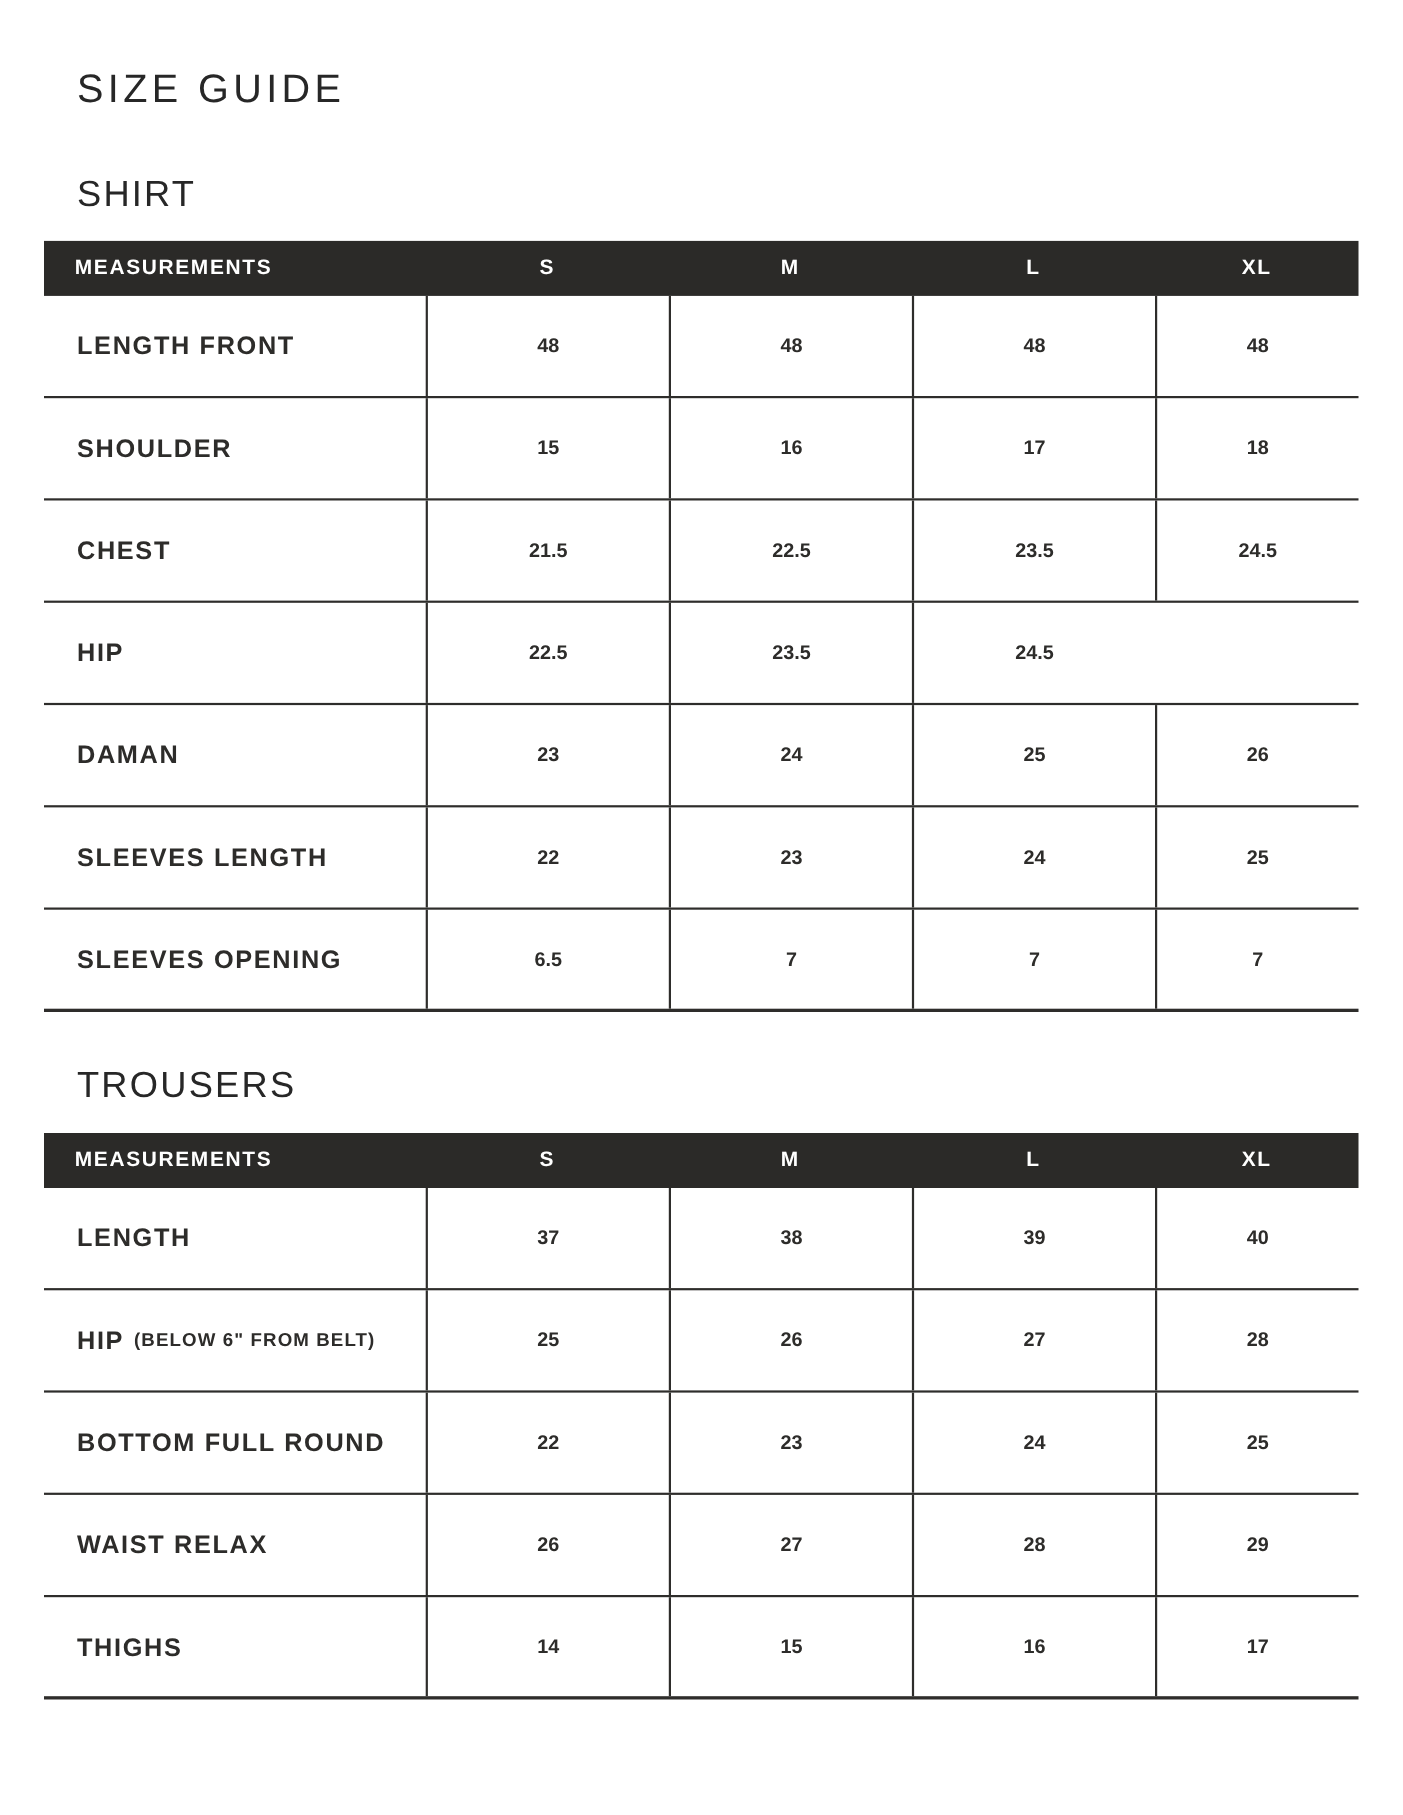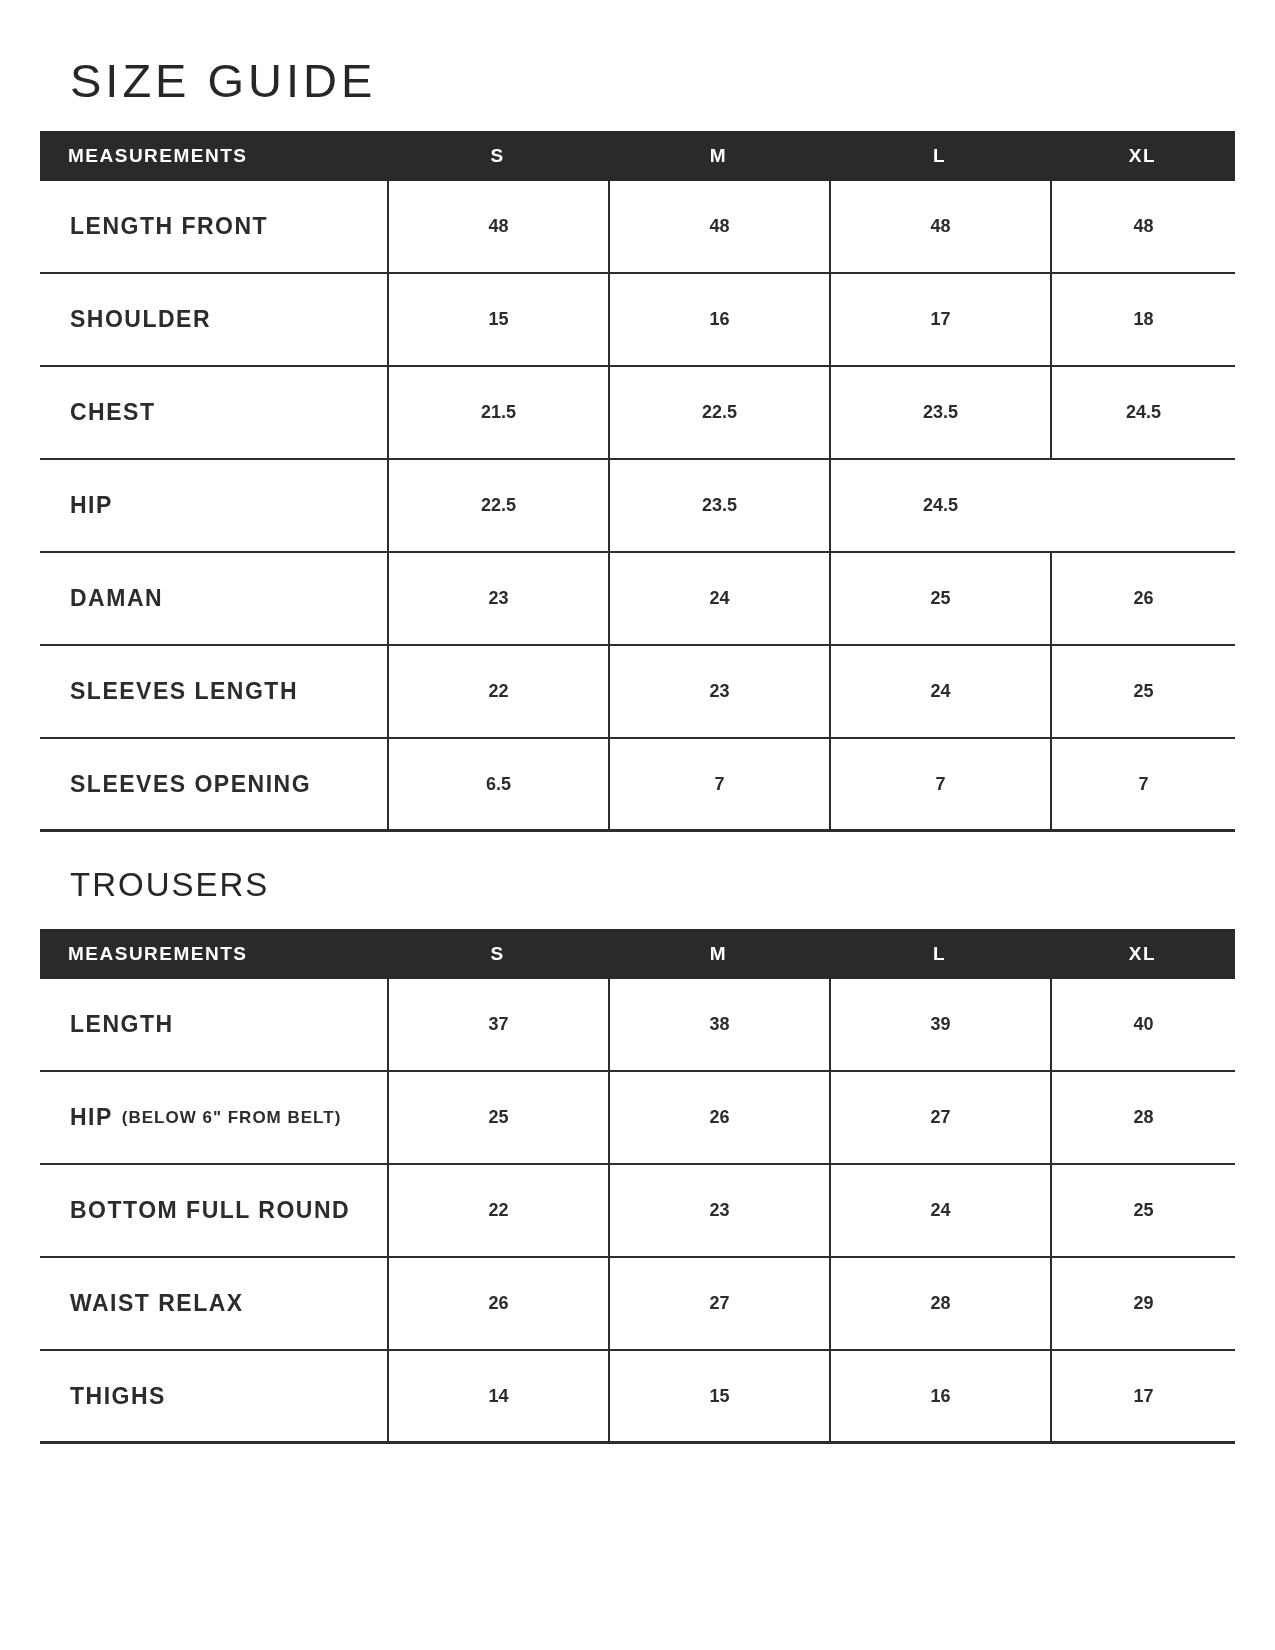--- a/index.html
+++ b/index.html
@@ -13,31 +13,31 @@
   html,body{background:#ffffff;}
   body{
     width:1275px;height:1650px;
     font-family:"Liberation Sans",sans-serif;
     color:var(--text);
     overflow:hidden;
   }
   .page{padding:56px 40px 0;}
   .page-title{
     margin:0 0 0 30px;
-    font-size:47px;line-height:50px;
+    font-size:36px;line-height:50px;
     font-weight:400;letter-spacing:4px;
     color:var(--title);
   }
   .section-title{
     margin:52px 0 0 30px;
     font-size:33px;line-height:36px;
     font-weight:400;letter-spacing:2px;
     color:var(--title);
   }
-  .section--trousers .section-title{margin-top:35px;}
+  .section--trousers .section-title{margin-top:48px;}
   .size-table{margin-top:25px;width:1195px;}
   .section--trousers .size-table{margin-top:26px;}
   .thead{
     display:grid;grid-template-columns:var(--cols);
     height:50px;align-items:center;
     background:var(--header-bg);
   }
   .th{
     color:#ffffff;font-weight:bold;
     font-size:19px;letter-spacing:1.5px;
@@ -70,20 +70,21 @@
   }
 </style>
 </head>
 <body>
 
 <div class="page">
 
   <h1 class="page-title">SIZE GUIDE</h1>
 
   <section class="section section--shirt">
+    <h2 class="section-title">SHIRT</h2>
 
     <div class="size-table">
       <div class="thead">
         <div class="th label-col">MEASUREMENTS</div>
         <div class="th">S</div>
         <div class="th">M</div>
         <div class="th">L</div>
         <div class="th">XL</div>
       </div>
 

